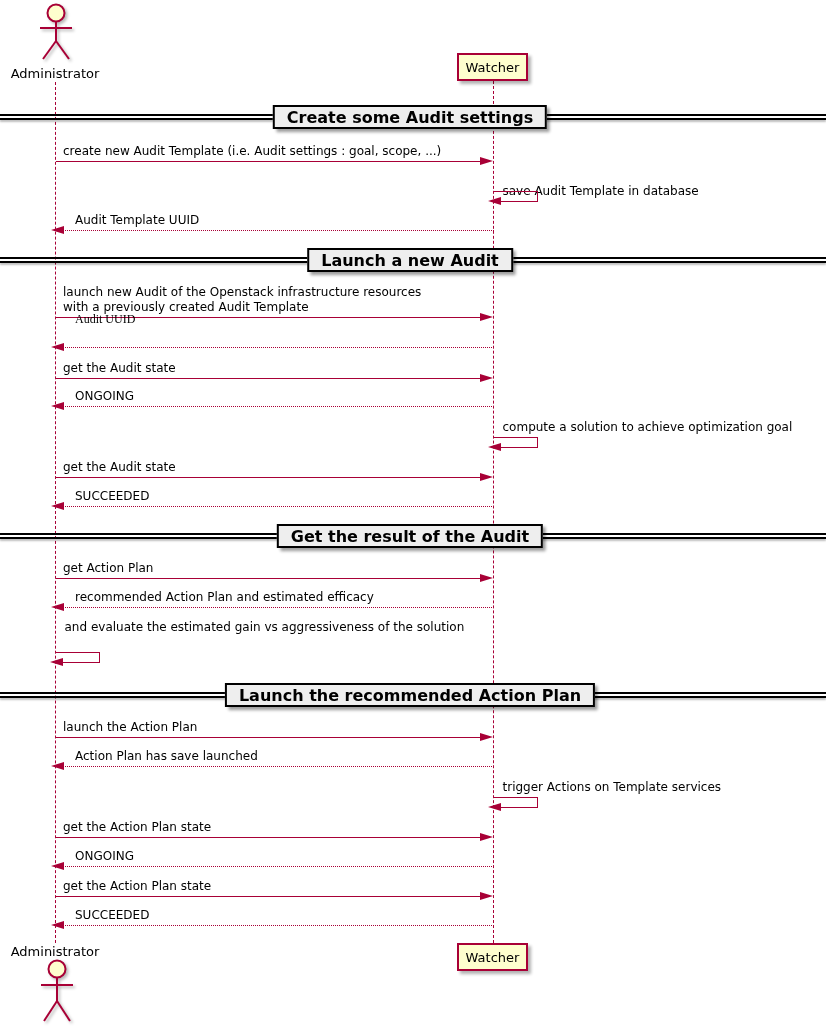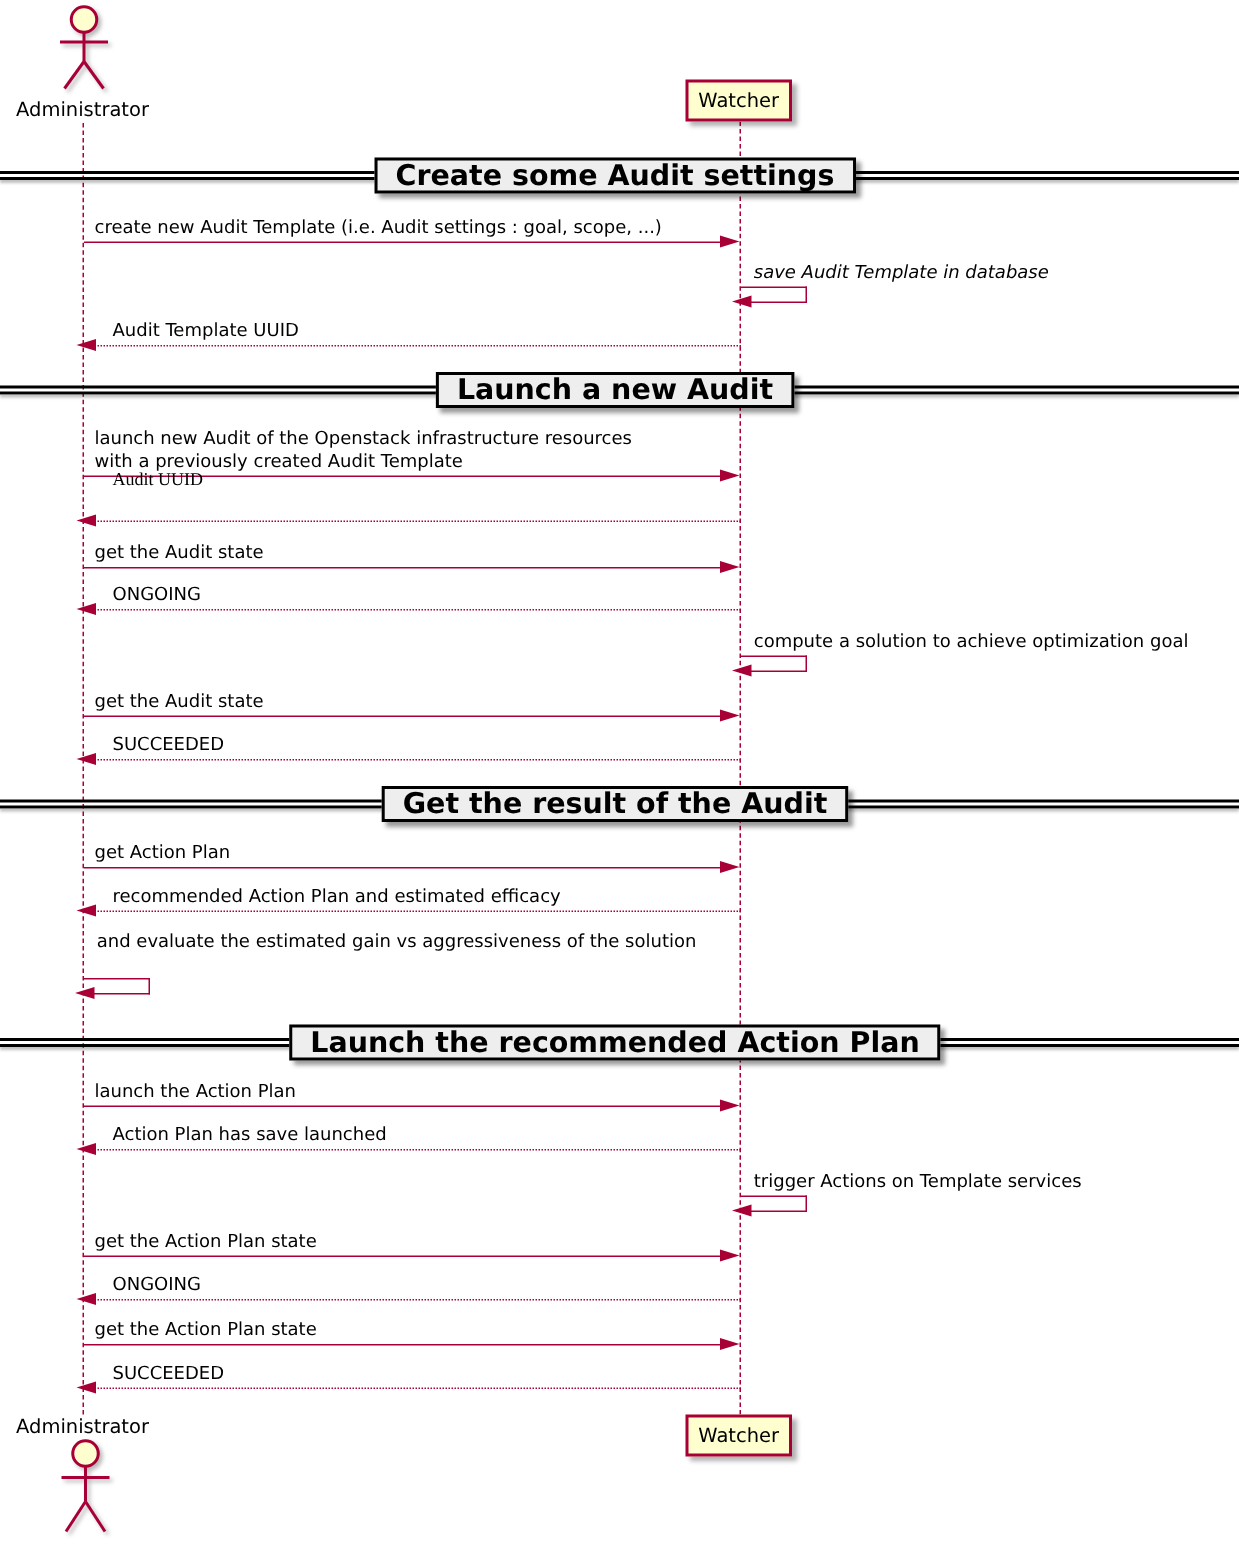--- a/index.html
+++ b/index.html
@@ -17,21 +17,21 @@
   .actor-label{position:absolute;width:110px;text-align:center;font-size:13px;}
   .actor-svg{position:absolute;filter:drop-shadow(2.5px 2.5px 1.5px rgba(0,0,0,.28));}
   .divider-lines{
     position:absolute;left:0;width:826px;height:2px;
     border-top:2px solid #000;border-bottom:2px solid #000;
     box-shadow:0 2px 2px rgba(0,0,0,.25);
   }
   .divider-box{
     position:absolute;left:410px;transform:translateX(-50%);
     background:#EEEEEE;border:2px solid #000;box-sizing:border-box;height:24px;
-    padding:2px 12px;font-size:19px;font-weight:bold;white-space:nowrap;
+    padding:2px 12px;font-size:16px;font-weight:bold;white-space:nowrap;
     box-shadow:3px 3px 3px rgba(0,0,0,.4);line-height:17px;
   }
   .msg-label{position:absolute;font-size:12px;line-height:15px;white-space:nowrap;}
   .msg-line{position:absolute;height:0;border-top:1.5px solid #A80036;}
   .msg-line.return{border-top-style:dotted;}
   .head{position:absolute;width:0;height:0;border-top:4.5px solid transparent;border-bottom:4.5px solid transparent;}
   .head.right{border-left:13px solid #A80036;}
   .head.left{border-right:13px solid #A80036;}
   .self-loop{
     position:absolute;width:44px;height:11px;box-sizing:border-box;
@@ -60,21 +60,21 @@
   </div>
 
   <div id="events-layer">
       <div class="divider-lines" style="top: 114px;"></div>
       <div class="divider-box" style="top: 105px;">Create some Audit settings</div>
       <div class="msg-label" style="left: 63px; top: 144px;">
         <div>create new Audit Template (i.e. Audit settings : goal, scope, ...)</div>
       </div>
       <div class="msg-line" style="top: 161px; left: 55.5px; width: 425.5px;"></div>
       <div class="head right" style="top: 157px; left: 480px;"></div>
-      <div class="msg-label" style="left: 502.5px; top: 174px; font-style: italic;">
+      <div class="msg-label" style="left: 502.5px; top: 184px;">
         <div>save Audit Template in database</div>
       </div>
       <div class="self-loop" style="left: 493.5px; top: 191px;"></div>
       <div class="head left" style="top: 196.5px; left: 487.5px;"></div>
       <div class="msg-label" style="left: 75px; top: 213px; text-align: right;">
         <div>Audit Template UUID</div>
       </div>
       <div class="msg-line return" style="top: 230px; left: 61px; width: 432.5px;"></div>
       <div class="head left" style="top: 226px; left: 51px;"></div>
       <div class="divider-lines" style="top: 257px;"></div>

